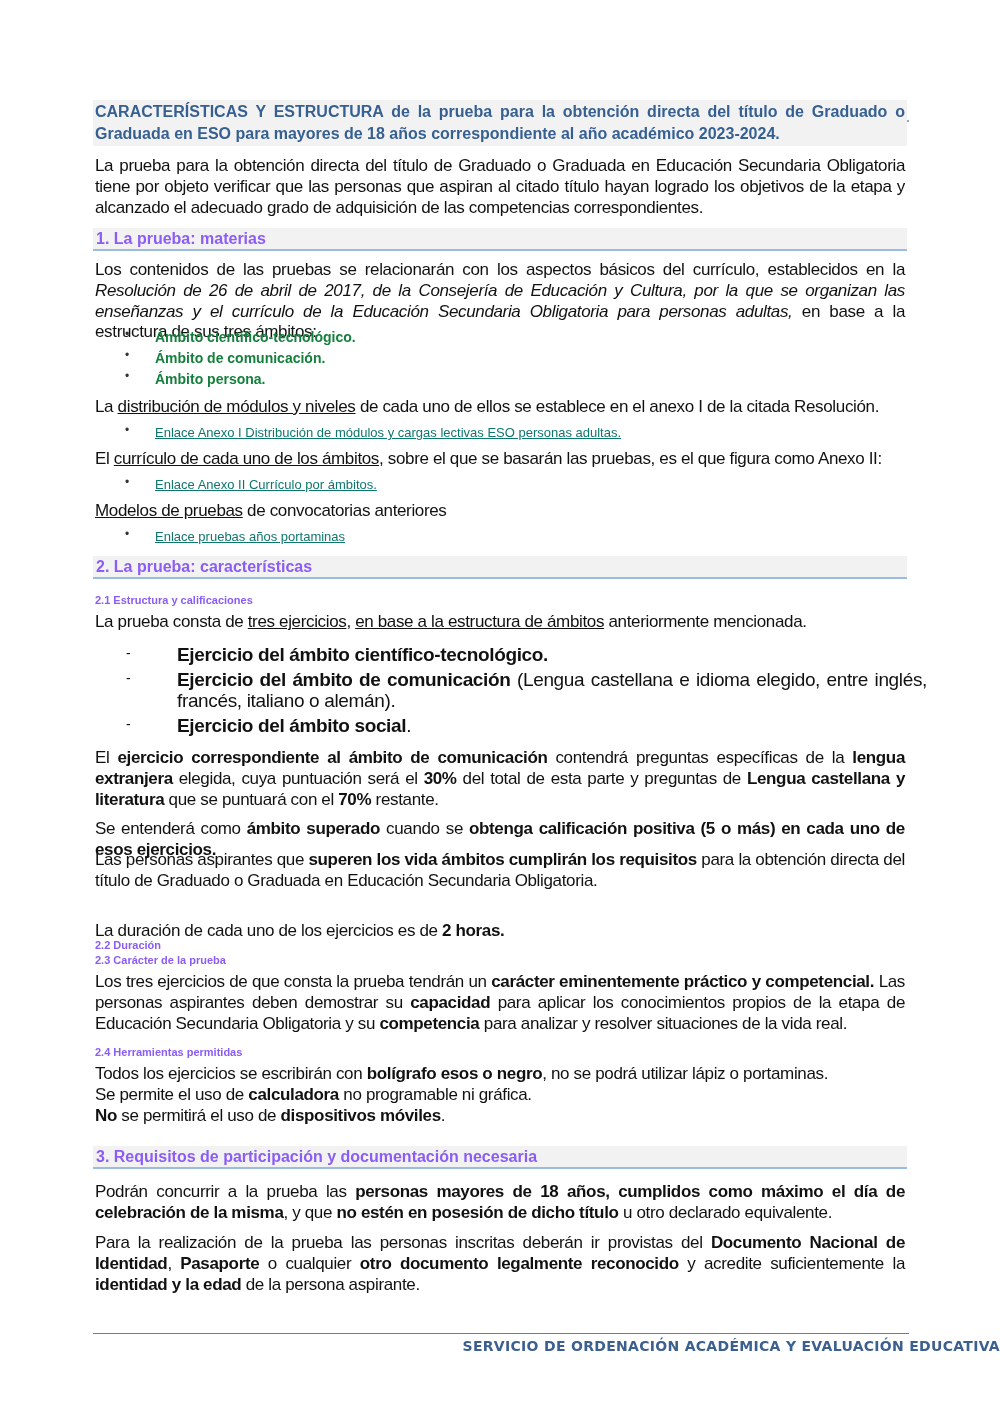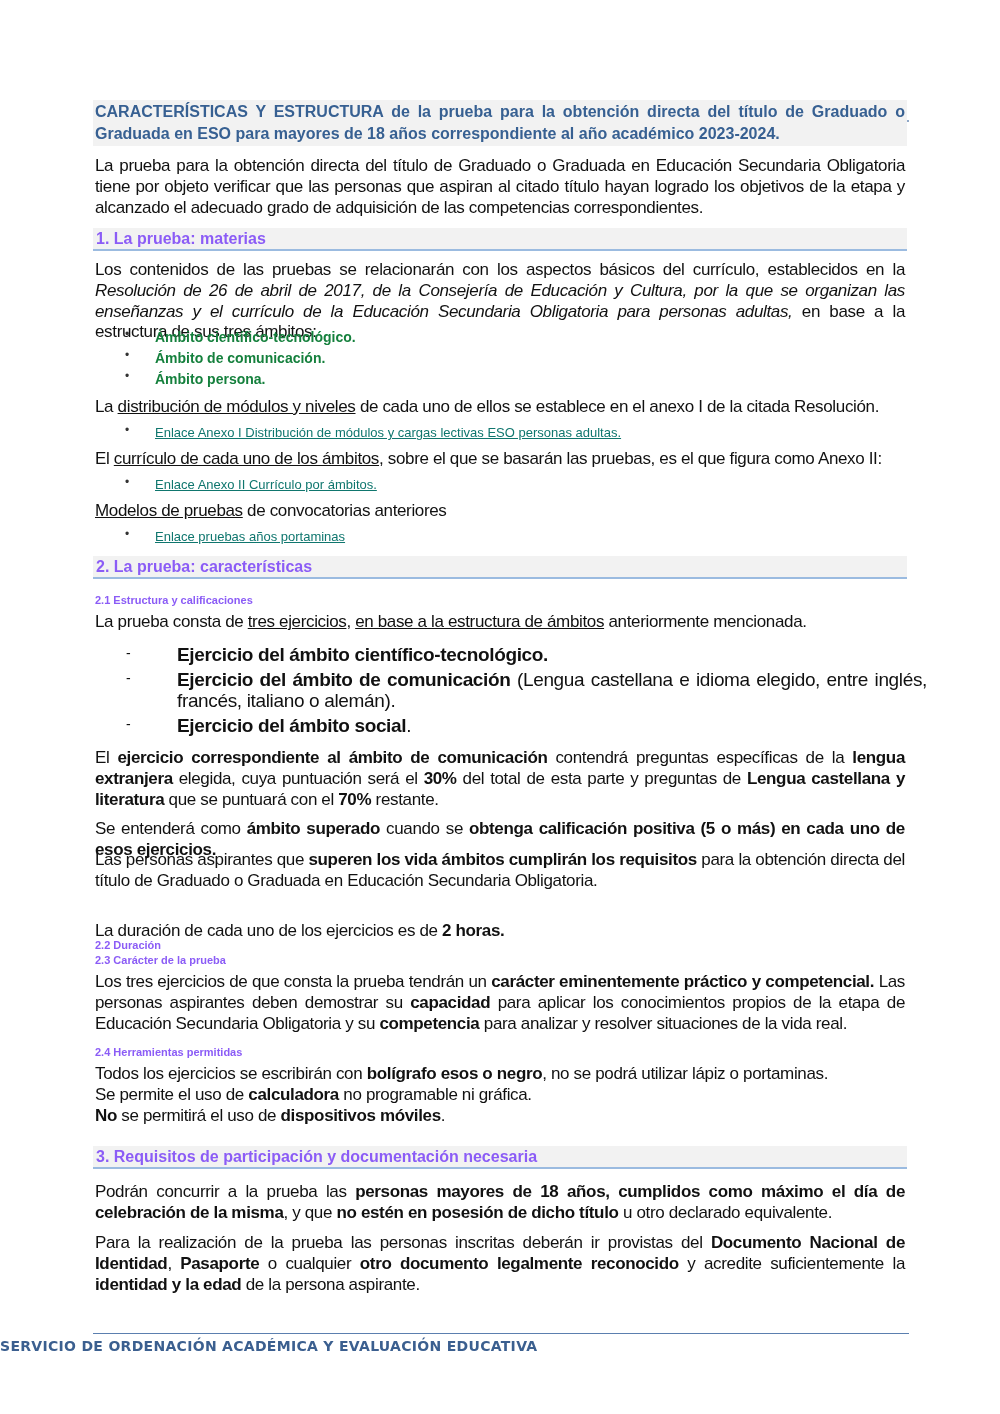--- a/index.html
+++ b/index.html
@@ -23,21 +23,21 @@
   .bl { position: absolute; left: 125px; font-size: 14px; }
   .bl .dot { position: absolute; left: 0; top: -2px; font-size: 12px; color: #333; }
   .bl .txt { position: absolute; left: 30px; white-space: nowrap; }
   .amb { color: #15803d; font-weight: bold; }
   .lnk { color: #0f766e; text-decoration: underline; font-size: 13px; }
   .dash { position: absolute; left: 126px; font-size: 14px; }
   .dash-txt { position: absolute; left: 155px; width: 750px; font-size: 19px; line-height: 20.8px; text-align: justify; letter-spacing: -0.35px; margin-left: 22px; }
   u { text-decoration: underline; }
   b { font-weight: bold; }
   .foot-line { position: absolute; top: 1333px; left: 93px; width: 816px; border-top: 1.5px solid #5b7faf; }
-  .foot { position: absolute; top: 1338px; left: 0; width: 1000px; text-align: left;
+  .foot { position: absolute; top: 1338px; left: 0; width: 1000px; text-align: right;
           font-family: "DejaVu Sans", sans-serif; font-weight: bold; font-size: 14px; color: #3b5f8f; letter-spacing: 0.3px; }
 </style>
 </head>
 <body>
 
 <div class="hdr">
   <span class="l">PTGESO. Información sobre la prueba.</span>
   <span class="r">2023-2024</span>
 </div>
 

